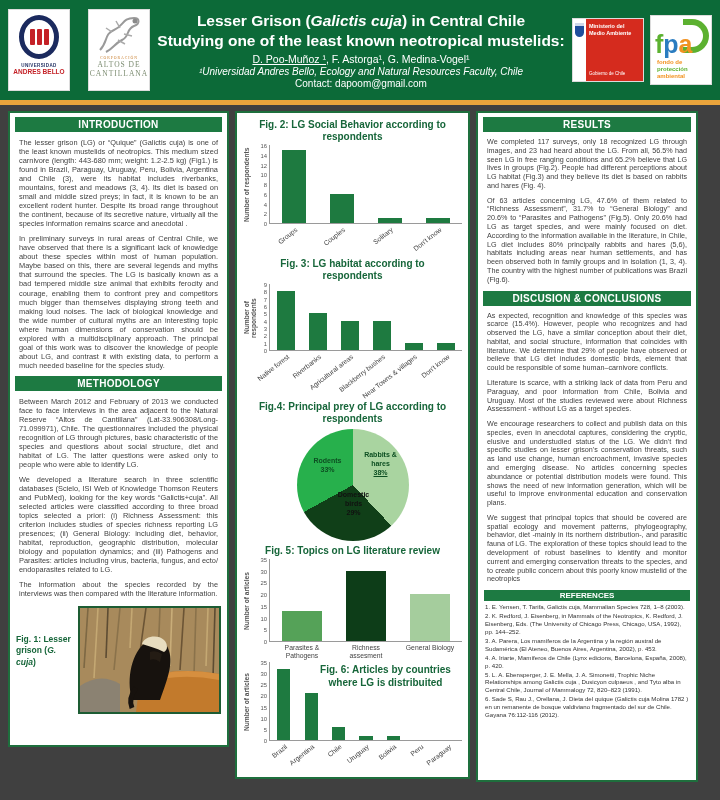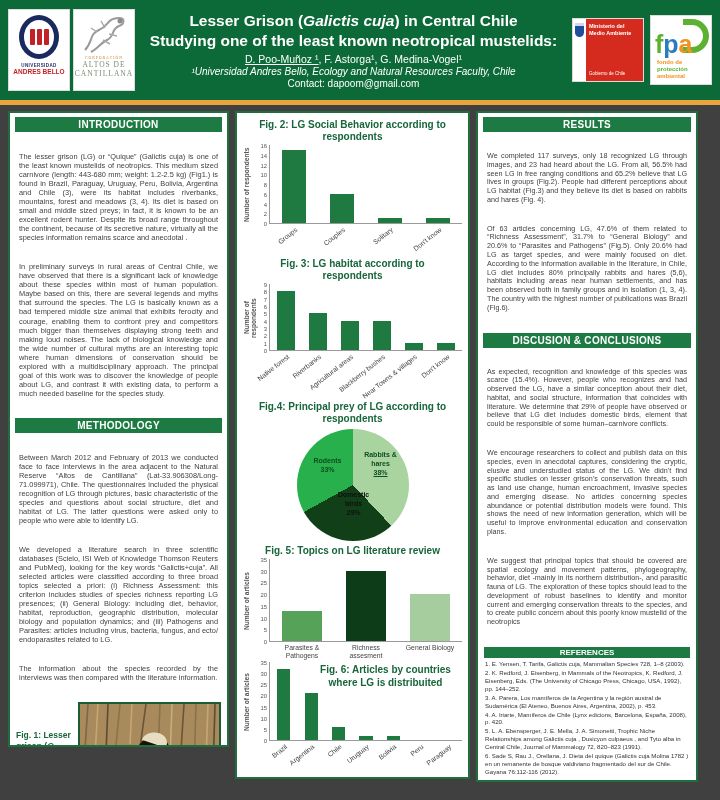--- a/index.html
+++ b/index.html
@@ -2,21 +2,21 @@
 <html><head>
 <meta charset="utf-8">
 <style>
   html,body{margin:0;padding:0;width:720px;height:800px;overflow:hidden;
     font-family:"Liberation Sans",sans-serif;background:#0c6a38;}
   .poster{width:720px;height:800px;display:flex;flex-direction:column;}
 
   
   .header{height:100px;background:#0c6a38;display:flex;align-items:center;padding:0 8px;box-sizing:border-box;}
   .logo-box{background:#fff;border:1px solid #dcdcdc;box-sizing:border-box;overflow:hidden;}
-  .left-logos{display:flex;gap:3px;}
+  .left-logos{display:flex;gap:18px;}
   .unab{width:62px;height:82px;text-align:center;padding-top:5px;}
   .unab-crest{width:40px;height:44px;margin:0 auto;border:5px solid #1b2a5e;border-radius:50%;
     display:flex;align-items:center;justify-content:center;gap:2px;box-sizing:border-box;}
   .unab-crest i{display:block;width:5px;height:16px;background:#c42127;border-radius:1px;}
   .unab-t1{font-size:4.5px;color:#1b2a5e;font-weight:bold;margin-top:4px;letter-spacing:.4px;}
   .unab-t2{font-size:6.5px;color:#c42127;font-weight:bold;}
   .cant{width:62px;height:82px;text-align:center;position:relative;font-family:"Liberation Serif",serif;}
   .cant svg{display:block;margin:2px auto 0;}
   .cant-t0{font-size:3.8px;color:#c77b28;letter-spacing:1px;}
   .cant-t1,.cant-t2{font-size:7.5px;color:#7d8d72;letter-spacing:1px;}
@@ -45,21 +45,21 @@
 
   
   .content{flex:1;background:#404040;display:flex;gap:6px;padding:6px 10px 16px 8px;box-sizing:border-box;align-items:flex-start;}
   .panel{background:#fff;border:2px solid #1e6f3d;box-sizing:border-box;overflow:hidden;}
   .panel-left{width:221px;height:636px;}
   .panel-mid{width:235px;height:668px;padding:2px 6px;}
   .panel-right{width:222px;height:671px;}
 
   .secbar{background:#1d7a42;color:#fff;font-weight:bold;font-size:10px;text-align:center;
     padding:2px 0;margin:4px 5px;letter-spacing:.3px;}
-  .panel p{font-size:7.4px;line-height:1.22;text-align:justify;color:#3f3f3f;margin:20px 9px;}
+  .panel p{font-size:7.4px;line-height:1.22;text-align:justify;color:#3f3f3f;margin:6px 9px;}
   .panel-right p{font-size:7.2px;}
 
   
   .fig1-row{display:flex;margin:8px 6px 0;}
   .fig1-cap{width:62px;font-size:8.5px;font-weight:bold;color:#17663a;padding-top:28px;line-height:1.3;}
   .fig1-photo{flex:1;border:2px solid #1d5c33;}
   .fig1-photo svg{display:block;}
 
   
   .ctitle{font-size:10px;font-weight:bold;color:#17663a;text-align:center;line-height:1.2;margin:4px 6px 2px;}
@@ -426,20 +426,21 @@
       </div>
 
     </div>
 
     <div class="panel panel-right">
       <div class="secbar">RESULTS</div>
       <p>We completed 117 surveys, only 18 recognized LG through images, and 23 had heard about the LG. From all, 56.5% had seen LG in free ranging conditions and  65.2% believe that LG lives in groups (Fig.2). People had different perceptions about LG habitat (Fig.3) and they believe its diet is based on rabbits and hares (Fig. 4).</p>
       <p>Of 63  articles concerning LG, 47.6% of them related to “Richness Assessment”, 31.7% to “General Biology” and 20.6% to “Parasites and Pathogens” (Fig.5). Only 20.6% had LG as target species, and were mainly focused on diet. According to the information available in the literature, in Chile, LG diet includes 80% principally rabbits and hares (5,6), habitats including areas near human settlements, and has been observed both in family groups and in isolation (1, 3, 4). The country with the highest number of publications was Brazil (Fig.6).</p>
       <div class="secbar">DISCUSION &amp; CONCLUSIONS</div>
       <p>As expected, recognition and knowledge of this species was scarce (15.4%). However, people who recognizes and had observed the LG, have a similar conception about their diet, habitat, and social structure, information that coincides with literature. We determine that 29% of people have observed or believe that LG diet includes domestic birds, element that could be responsible of some human–carnivore conflicts.</p>
+      <p>Literature is scarce, with a striking lack of data from Peru and Paraguay, and poor information from Chile, Bolivia and Uruguay. Most of the studies reviewed were about Richness Assessment - without LG as a target species.</p>
       <p>We encourage researchers to collect and publish data on this species, even in anecdotal captures, considering the cryptic, elusive and understudied status of the LG. We didn't find specific studies on lesser grison's conservation threats, such as land use change, human encroachment, invasive species and emerging disease. No articles concerning species abundance or potential distribution models were found. This shows the need of new information generation, which will be useful to improve environmental education and conservation plans.</p>
       <p>We suggest that principal topics that should be covered are spatial ecology and movement patterns, phylogeography, behavior, diet -mainly in its northern distribution-, and parasitic fauna of LG. The exploration of these topics should lead to the development of robust baselines to identify and monitor current and emerging conservation threats to the species, and to create public concern about this poorly know mustelid of the neotropics</p>
       <div class="refbar">REFERENCES</div>
       <div class="refs">
         <div>1. E. Yensen, T. Tarifa, Galictis cuja, Mammalian Species 728, 1–8 (2003).</div>
         <div>2. K. Redford, J. Eisenberg, in Mammals of the Neotropics, K. Redford, J. Eisenberg, Eds. (The University of Chicago Press, Chicago, USA, 1992), pp. 144–252.</div>
         <div>3. A. Parera, Los mamíferos de la Argentina y la región austral de Sudamérica (El Ateneo, Buenos Aires, Argentina, 2002), p. 453.</div>
         <div>4. A. Iriarte, Mamíferos de Chile (Lynx edicions, Barcelona, España, 2008), p. 420.</div>
         <div>5. L. A. Ebensperger, J. E. Mella, J. A. Simonetti, Trophic Niche Relationships among Galictis cuja , Dusicyon culpaeus , and Tyto alba in Central Chile, Journal of Mammalogy 72, 820–823 (1991).</div>
         <div>6. Sade S, Rau J., Orellana, J. Dieta del quique (Galictis cuja Molina 1782 ) en un remanente de bosque valdiviano fragmentado del sur de Chile. Gayana 76:112-116 (2012).</div>

